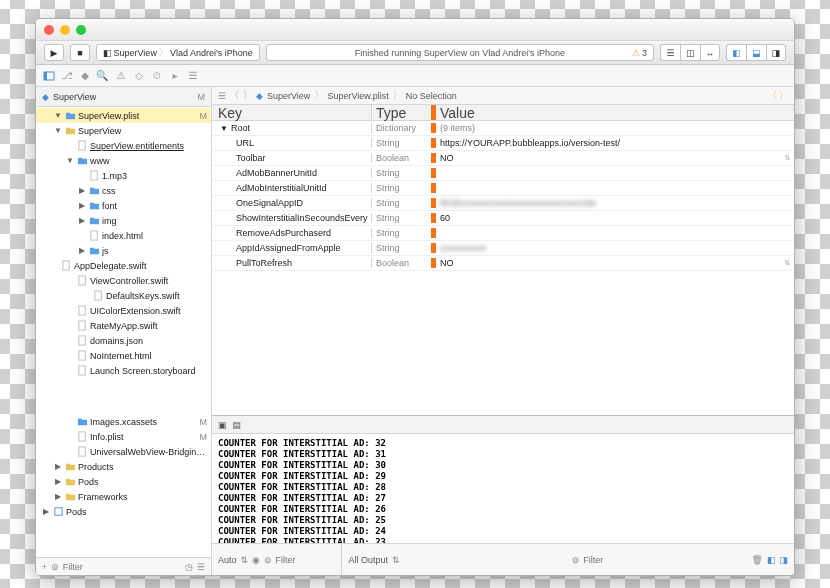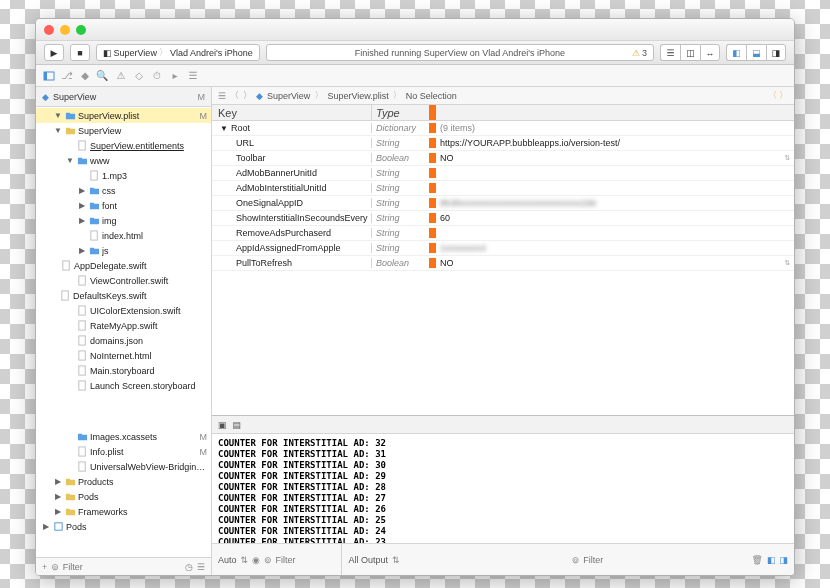--- a/index.html
+++ b/index.html
@@ -28,23 +28,23 @@
 .node { display:flex; align-items:center; height:15px; padding-right:4px; white-space:nowrap; }
 .node .disc { width:8px; text-align:center; color:#666; font-size:8px; }
 .node .ico { width:12px; height:12px; margin:0 2px; display:inline-flex; align-items:center; justify-content:center; }
 .node .lbl { flex:1; overflow:hidden; text-overflow:ellipsis; }
 .node .m { color:#888; margin-left:2px; }
 .node.sel { background:#fff3b8; }
 .main { flex:1; display:flex; flex-direction:column; background:#fff; }
 .crumb { height:18px; border-bottom:1px solid #d5d5d5; display:flex; align-items:center; padding:0 6px; font-size:9px; color:#555; gap:4px; background:#f7f7f7; }
 .crumb .sep { color:#aaa; }
 .crumb .right { margin-left:auto; display:flex; gap:2px; }
-.plist-head { height:16px; display:flex; background:#f2f2f2; border-bottom:1px solid #d5d5d5; font-size:11px; color:#444; }
+.plist-head { height:16px; display:flex; background:#f2f2f2; border-bottom:1px solid #d5d5d5; font-size:14px; color:#444; }
 .col-key { width:160px; padding-left:6px; border-right:1px solid #d5d5d5; display:flex; align-items:center; }
-.col-type { width:64px; padding-left:4px; border-right:7px solid #f97316; display:flex; align-items:center;font-style:italic; }
+.col-type { width:64px; padding-left:4px; border-right:5px solid #f97316; display:flex; align-items:center; }
 .col-val { flex:1; padding-left:4px; display:flex; align-items:center; }
 .plist-body { flex:1; overflow:auto; font-size:9px; }
 .row { display:flex; height:15px; align-items:center; border-bottom:1px solid #f0f0f0; }
 .row .col-key { color:#222; }
 .row .col-type { color:#888; }
 .row .col-val { color:#222; }
 .row .updown { margin-left:auto; margin-right:4px; color:#aaa; font-size:7px; }
 .row0 .col-key { padding-left:8px; }
 .row1 .col-key { padding-left:24px; }
 .blur { filter:blur(2px); opacity:0.6; }
@@ -225,21 +225,21 @@
           </div>
           <div class="node" style="padding-left: 30px;">
             <span class="disc"></span>
             <span class="ico">
               <svg width="11" height="11" viewBox="0 0 12 12">
                 <rect x="2" y="1" width="7" height="10" fill="#fff" stroke="#bbb"></rect>
               </svg>
             </span>
             <span class="lbl">ViewController.swift</span>
           </div>
-          <div class="node" style="padding-left: 13px;">
+          <div class="node" style="padding-left: 46px;">
             <span class="disc"></span>
             <span class="ico">
               <svg width="11" height="11" viewBox="0 0 12 12">
                 <rect x="2" y="1" width="7" height="10" fill="#fff" stroke="#bbb"></rect>
               </svg>
             </span>
             <span class="lbl">DefaultsKeys.swift</span>
           </div>
           <div class="node" style="padding-left: 30px;">
             <span class="disc"></span>
@@ -269,29 +269,20 @@
             <span class="lbl">domains.json</span>
           </div>
           <div class="node" style="padding-left: 30px;">
             <span class="disc"></span>
             <span class="ico">
               <svg width="11" height="11" viewBox="0 0 12 12">
                 <rect x="2" y="1" width="7" height="10" fill="#fff" stroke="#bbb"></rect>
               </svg>
             </span>
             <span class="lbl">NoInternet.html</span>
-          </div>
-          <div class="node" style="padding-left: 30px;">
-            <span class="disc"></span>
-            <span class="ico">
-              <svg width="11" height="11" viewBox="0 0 12 12">
-                <rect x="2" y="1" width="7" height="10" fill="#fff" stroke="#bbb"></rect>
-              </svg>
-            </span>
-            <span class="lbl">Main.storyboard</span>
           </div>
           <div class="node" style="padding-left: 30px;">
             <span class="disc"></span>
             <span class="ico">
               <svg width="11" height="11" viewBox="0 0 12 12">
                 <rect x="2" y="1" width="7" height="10" fill="#fff" stroke="#bbb"></rect>
               </svg>
             </span>
             <span class="lbl">Launch Screen.storyboard</span>
           </div>
@@ -385,20 +376,21 @@
         <span>No Selection</span>
         <span class="right">
           <span style="color:#e8a33d;">〈</span>
           <span style="color:#e8a33d;">〉</span>
         </span>
       </div>
 
       <div class="plist-head">
         <div class="col-key">Key</div>
         <div class="col-type">Type</div>
+        <div class="col-val">Value</div>
       </div>
       <div class="plist-body" id="plist">
           <div class="row row0">
             <div class="col-key">
               <span style="margin-right:3px;font-size:8px;">▼</span>
               <span>Root</span>
             </div>
             <div class="col-type">Dictionary</div>
             <div class="col-val" style="color:#888;">(9 items)</div>
           </div>

